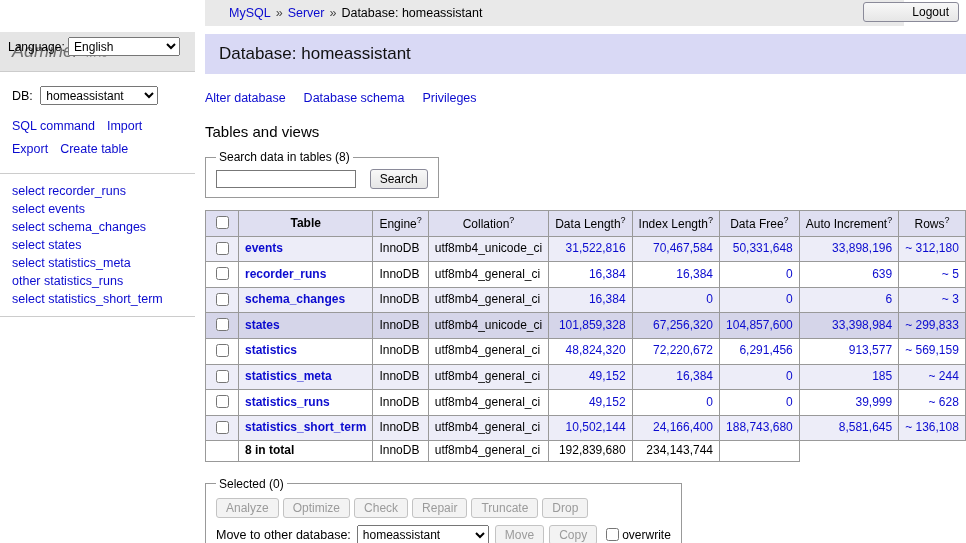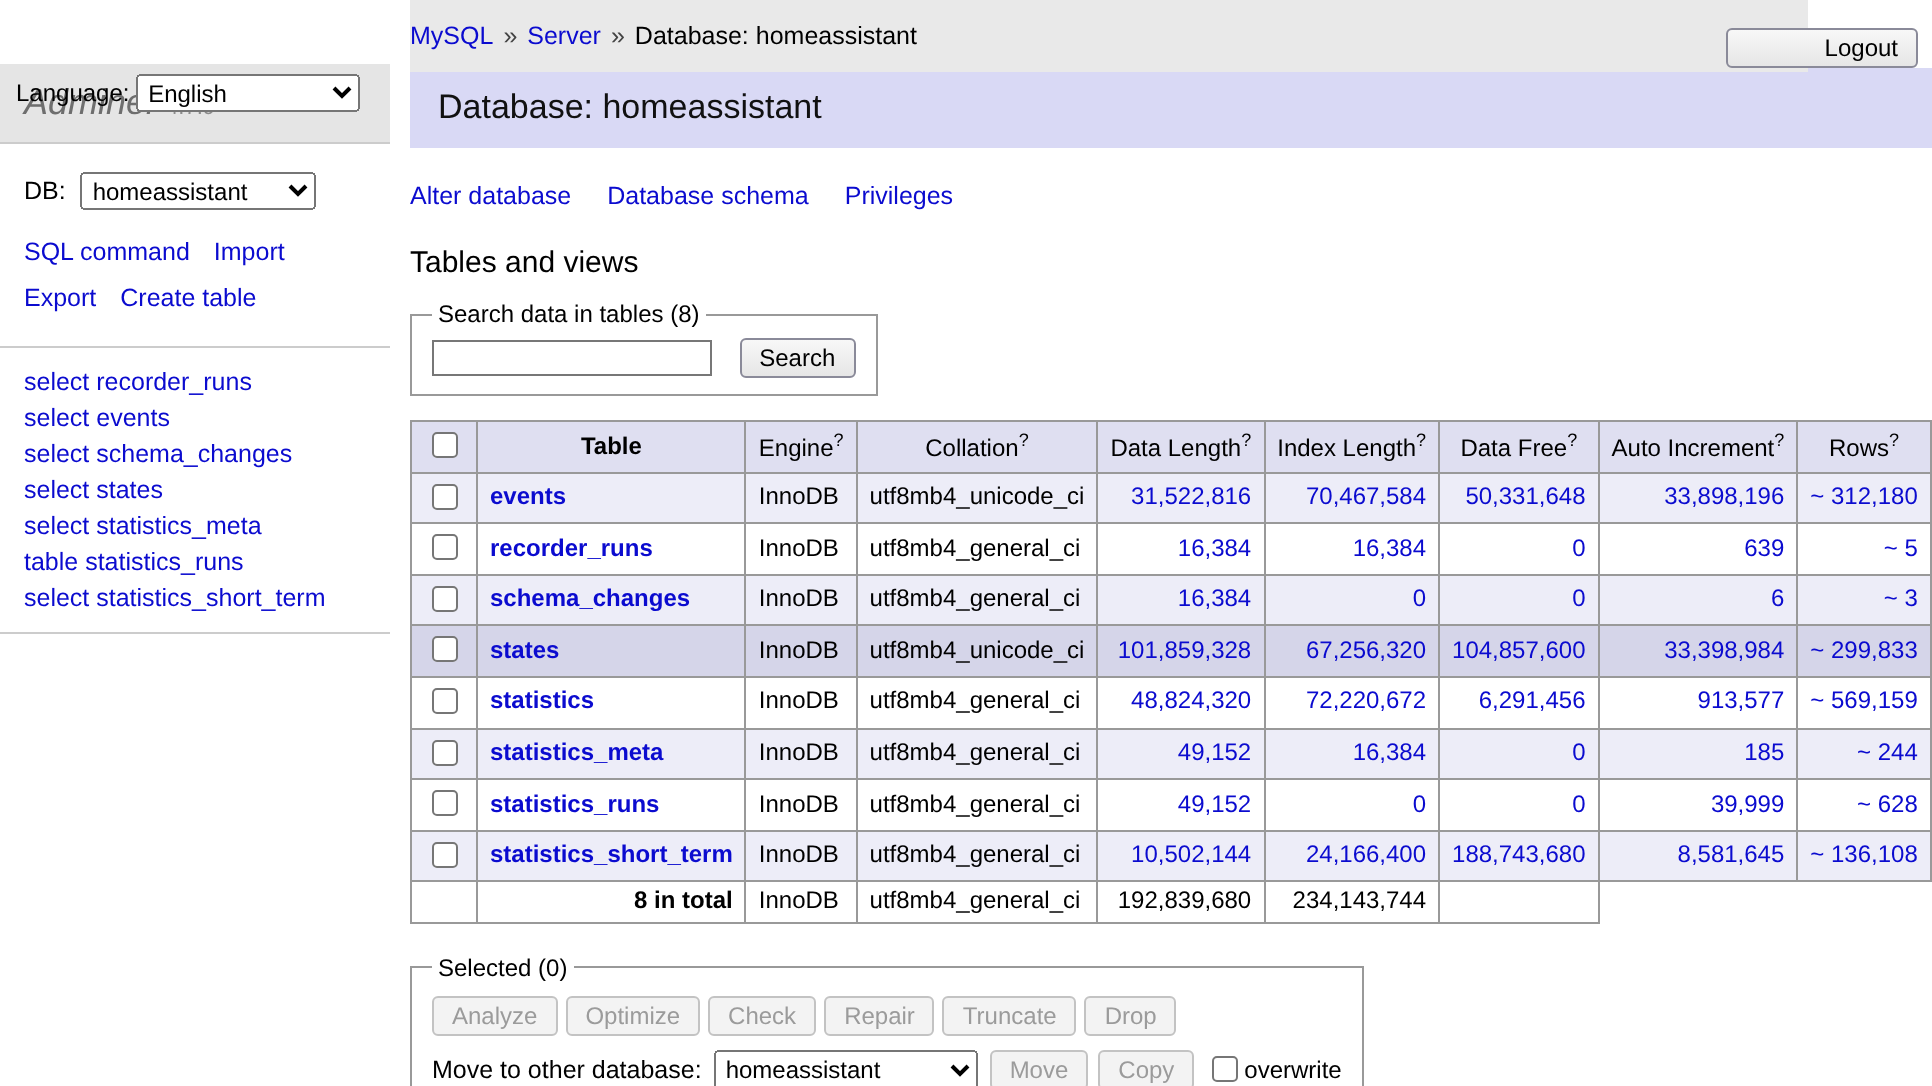--- a/index.html
+++ b/index.html
@@ -13,25 +13,25 @@
   button{font-family:inherit;font-size:12px;padding:2px 9px;border:1px solid #8a8a99;
     background:linear-gradient(#f8f8f8,#e6e6e6);border-radius:3px;color:#000;}
   button:disabled{color:#9b9b9b;border-color:#c3c3c3;background:#f3f3f3;text-align:center;}
   select{font-family:inherit;font-size:12px;padding:0 1px;}
   input[type=text]{font-family:inherit;font-size:12px;padding:1px 3px;border:1px solid #777;}
 
   
   .topbar{position:relative;height:26px;}
   .lang{position:absolute;left:8px;top:4px;font-size:12px;margin-top:33px;}
   .lang select{width:112px;height:19px;}
-  .breadcrumb{position:absolute;left:205px;right:62px;top:0;height:36px;background:var(--topbar-bg);
-    display:flex;align-items:center;padding:0 0;font-size:12.5px;white-space:nowrap;}
+  .breadcrumb{position:absolute;left:205px;right:62px;top:0;height:26px;background:var(--topbar-bg);
+    display:flex;align-items:center;padding:0 24px;font-size:12.5px;white-space:nowrap;}
   .breadcrumb .sep{margin:0 5px;color:#444;}
   .breadcrumb .bccurrent{color:#000;}
-  .logout{position:absolute;right:7px;top:14px;padding-left:48px;}
+  .logout{position:absolute;right:7px;top:2px;padding-left:48px;}
 
   
   .layout{display:flex;align-items:flex-start;}
   .sidebar{width:195px;flex:0 0 195px;}
   .app-header{background:var(--sidebar-header-bg);border-bottom:1px solid #ccc;padding:9px 12px;margin-top:6px;}
   .app-name{font-size:18px;font-style:italic;color:#6e6e6e;}
   .app-version{font-size:11px;color:#8c8c8c;margin-left:4px;}
   .db-row{padding:14px 12px 4px;font-size:12.5px;}
   .db-row select{width:118px;height:19px;margin-left:4px;}
   .nav-links{padding:8px 12px 10px;}
@@ -56,21 +56,21 @@
   table.tables th,table.tables td{border:1px solid #999;padding:2px 6px;white-space:nowrap;line-height:1.3;}
   table.tables thead th{background:var(--table-header-bg);font-weight:normal;text-align:center;}
   table.tables thead th.th-table{font-weight:bold;min-width:112px;}
   table.tables sup{font-size:9px;}
   td.c-check,th.c-check{text-align:center;width:22px;}
   td.num{text-align:right;color:var(--number);}
   a.tname{font-weight:bold;}
   tr.shaded td{background:var(--row-shaded-bg);}
   tr.highlighted td{background:var(--row-highlight-bg);}
   tr.total td{background:#fff;}
-  tr.total .tlabel{font-weight:bold;text-align:right;}
+  tr.total .tlabel{font-weight:bold;}
   tr.total .numb{text-align:right;color:#000;}
   td.c-comment{min-width:54px;}
 
   .selected-fs{margin-top:15px;}
   .sel-buttons{margin:2px 0 7px;}
   .sel-buttons button{margin-right:4px;}
   .move-row{font-size:12.5px;display:flex;align-items:center;}
   .move-row select{width:132px;height:20px;margin:0 6px;}
   .move-row button{margin-right:5px;}
   .ow{display:flex;align-items:center;margin-left:4px;font-size:12px;}
@@ -107,21 +107,21 @@
     <div class="nav-links">
         <p><a href="#">SQL command</a><a href="#">Import</a></p>
         <p><a href="#">Export</a><a href="#">Create table</a></p>
       </div>
     <div class="table-links">
         <a href="#">select recorder_runs</a>
         <a href="#">select events</a>
         <a href="#">select schema_changes</a>
         <a href="#">select states</a>
         <a href="#">select statistics_meta</a>
-        <a href="#">table statistics_runs</a>
+        <a href="#">other statistics_runs</a>
         <a href="#">select statistics_short_term</a>
       </div>
   </aside>
 
   <main class="content">
     <h2 class="title-bar">Database: homeassistant</h2>
     <p class="action-links"><a href="#">Alter database</a><a href="#">Database schema</a><a href="#">Privileges</a></p>
     <h3>Tables and views</h3>
 
     <fieldset class="search-fs">

